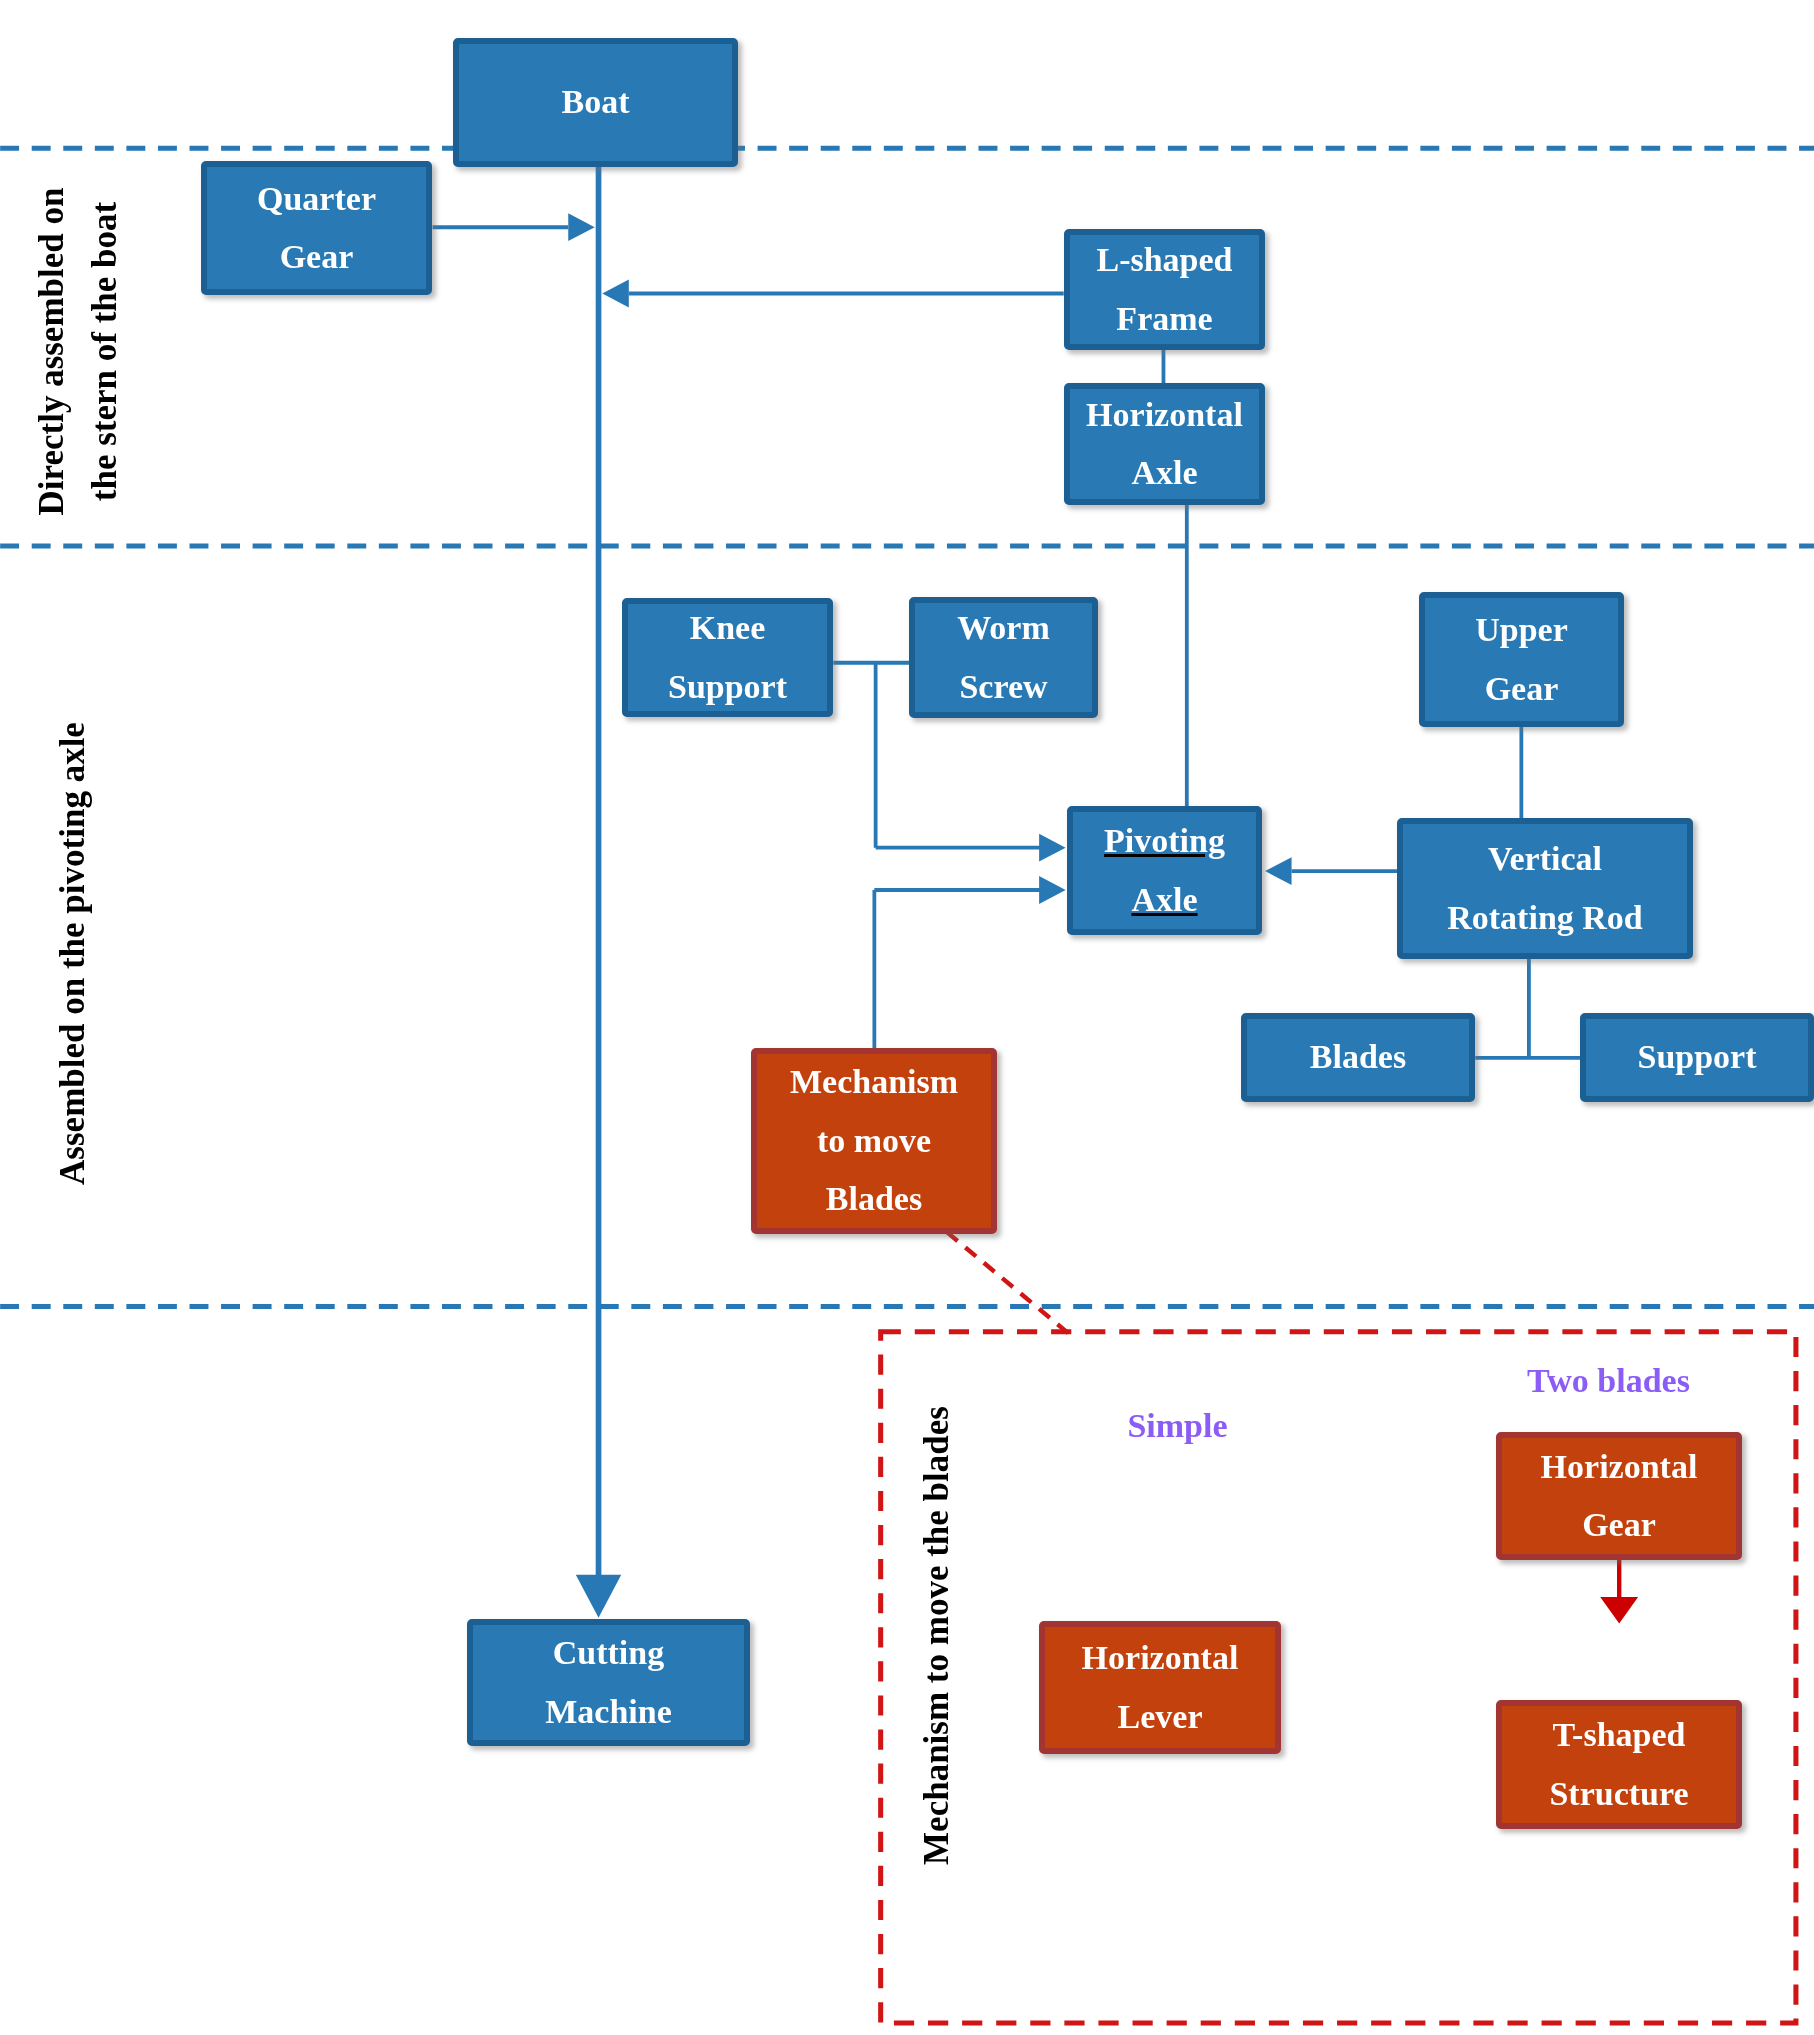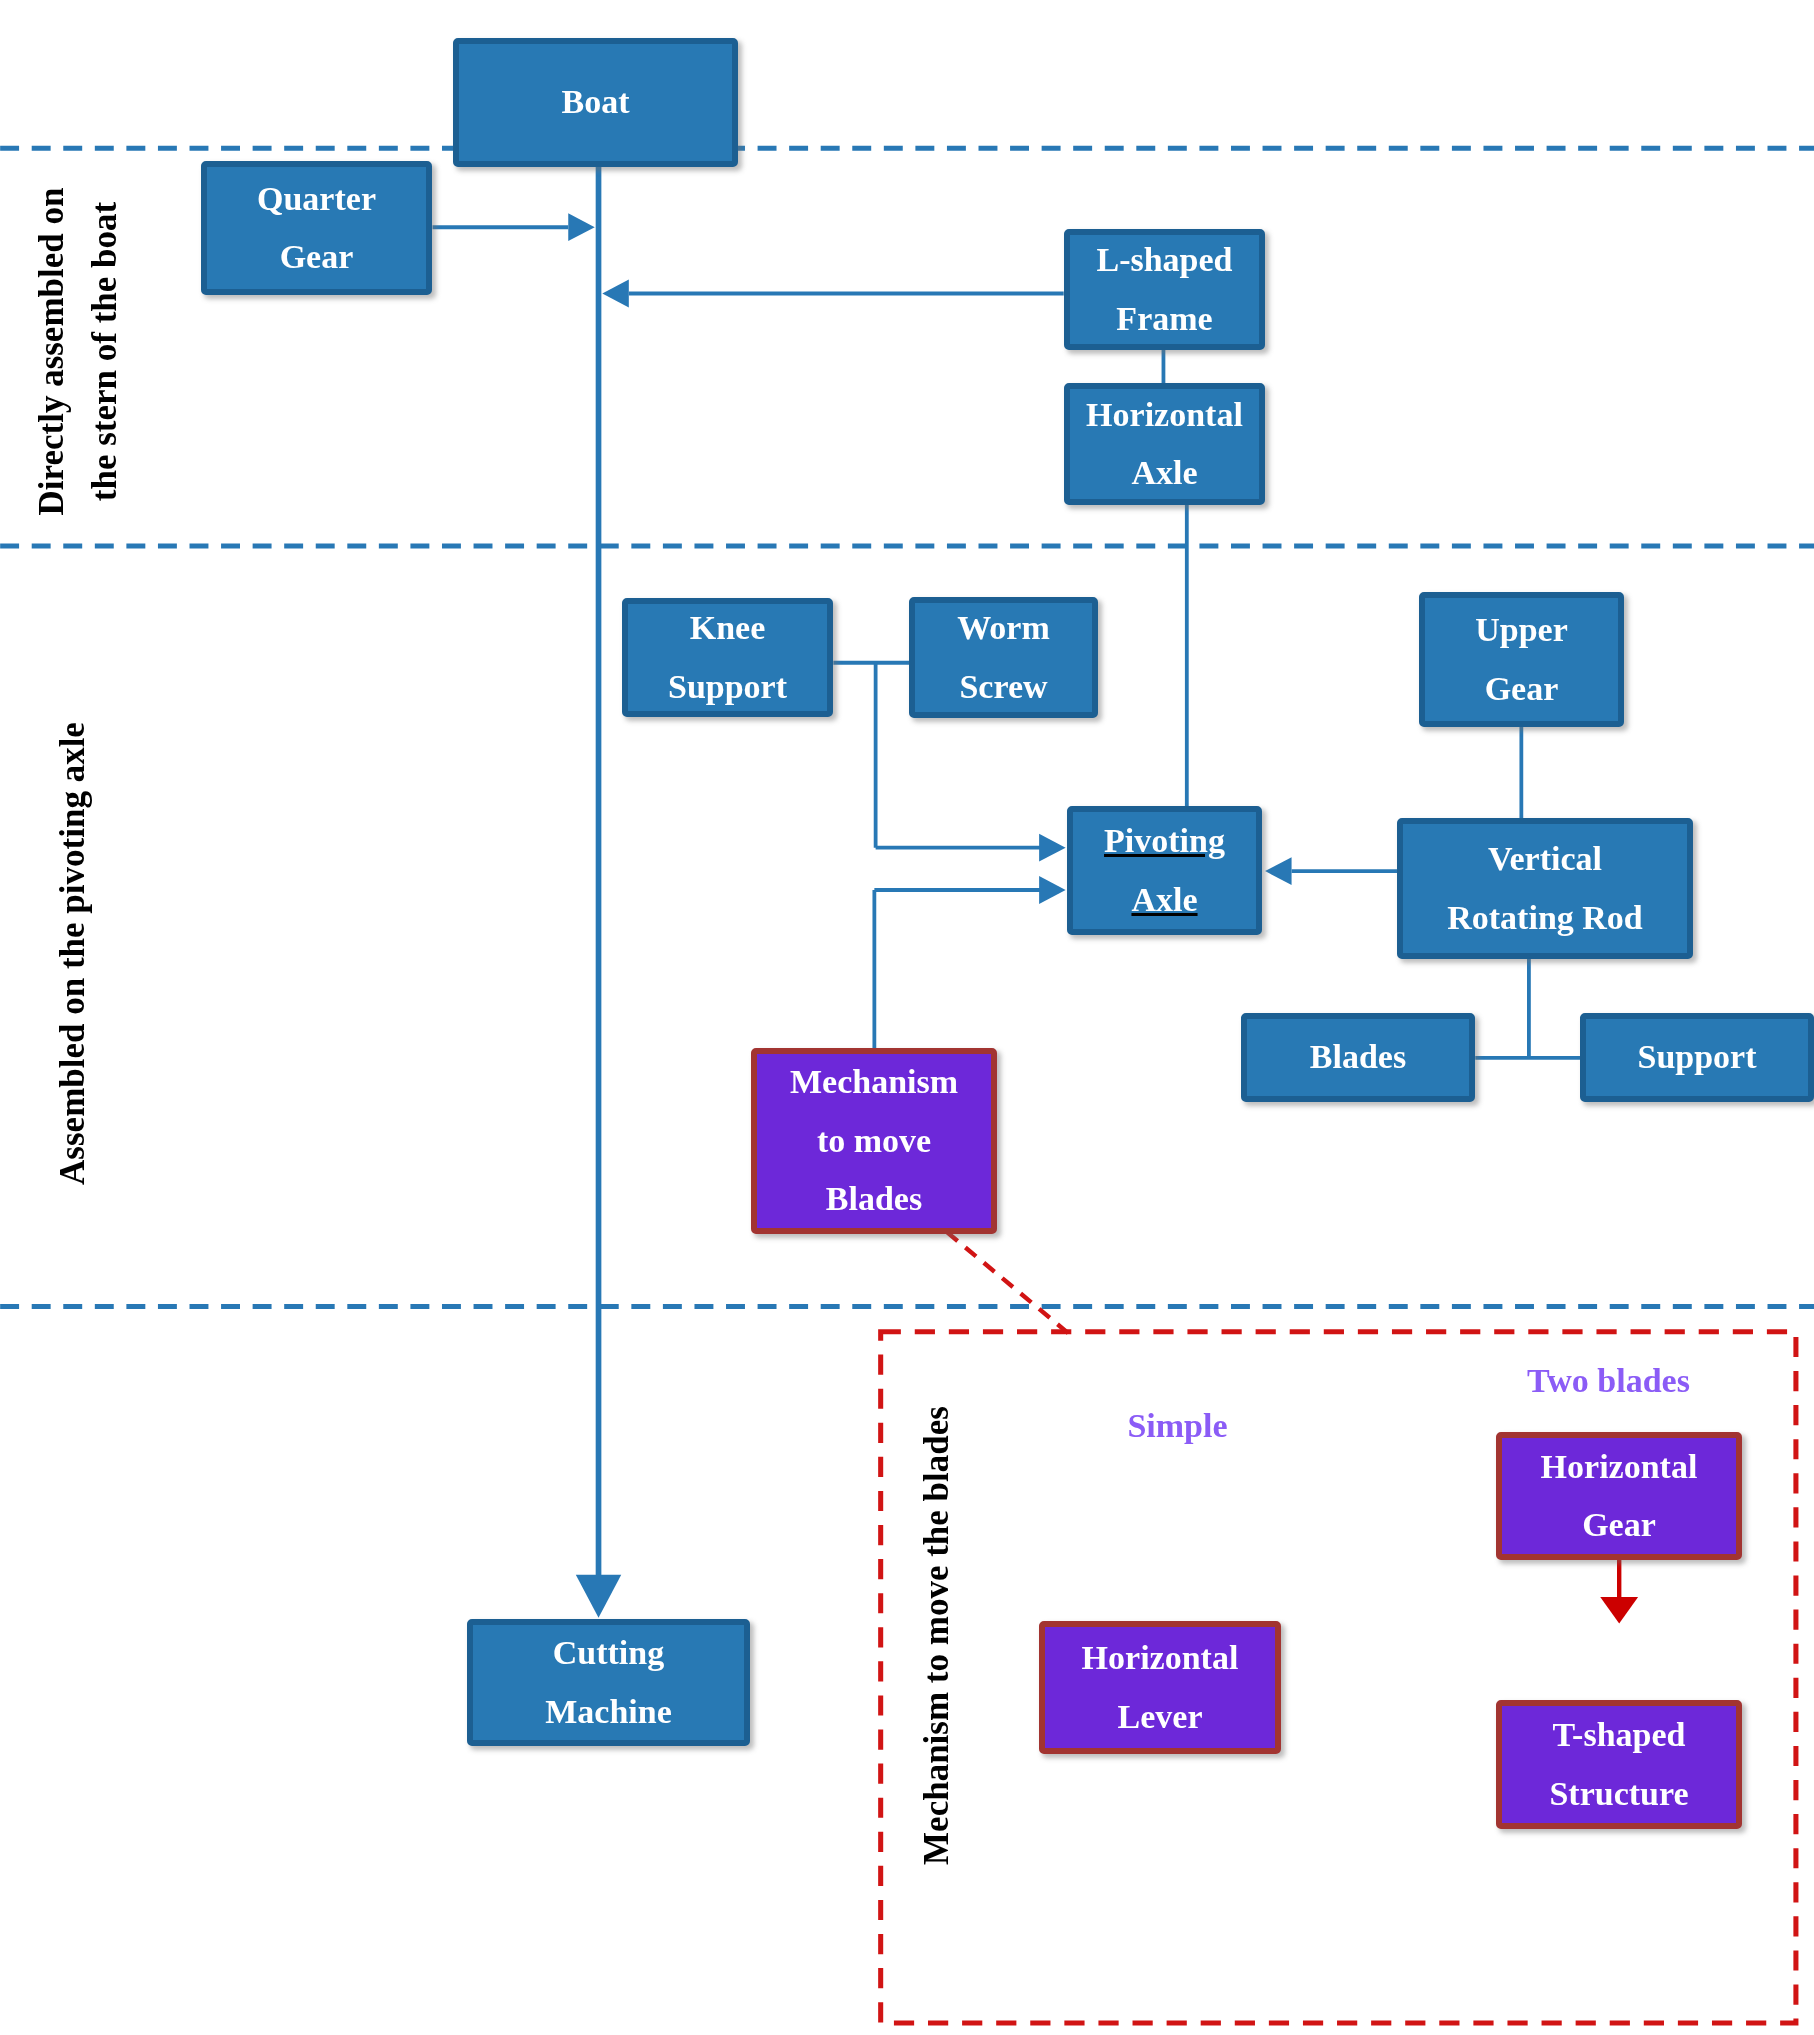--- a/index.html
+++ b/index.html
@@ -33,21 +33,21 @@
     font-weight: bold;
     font-size: 34px;
     line-height: 1.72;
     font-family: "Liberation Serif", serif;
   }
   .node-blue {
     background: #2879b4;
     border: 6.3px solid #1c5f92;
   }
   .node-red {
-    background: #6d28d9;
+    background: #c2410c;
     border: 6.3px solid #a23431;
   }
   .side-label {
     position: absolute;
     z-index: 3;
     color: #000000;
     font-weight: bold;
     font-size: 35px;
     line-height: 1.5;
     text-align: center;

